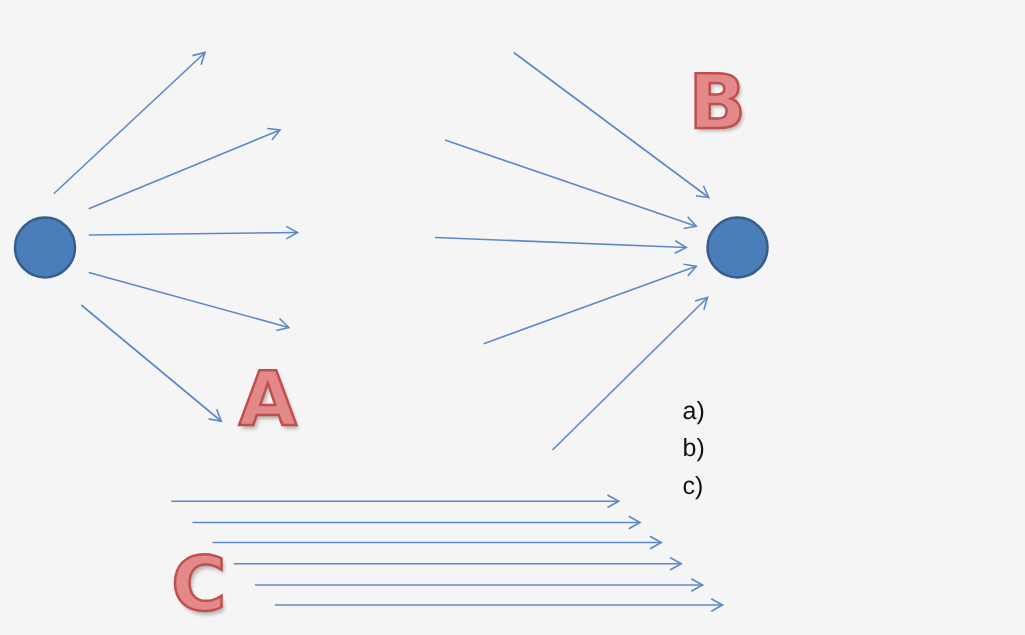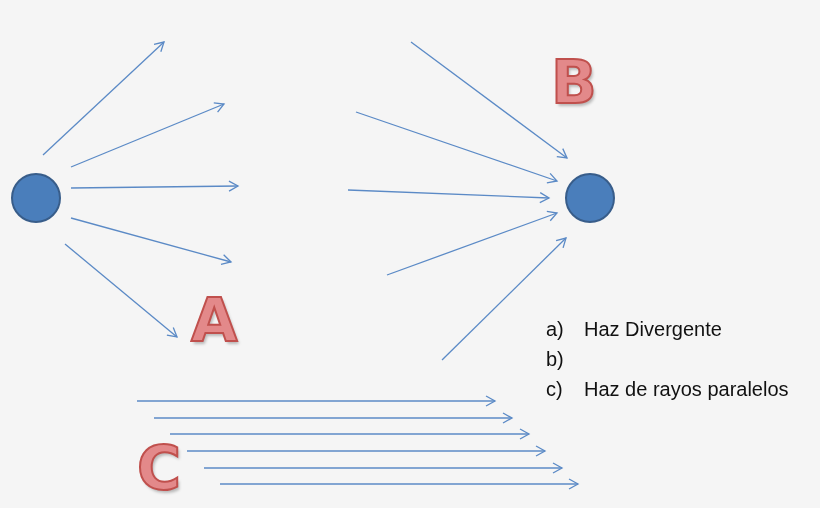--- a/index.html
+++ b/index.html
@@ -67,22 +67,20 @@
     </g>
 </svg>
 
 <div class="big-letter" style="left:191px; top:290px;">A</div>
 <div class="big-letter" style="left:551px; top:52px;">B</div>
 <div class="big-letter" style="left:137px; top:438px;">C</div>
 
 <div id="legend">
   <div class="legend-item">
     <span class="legend-marker">a)</span>
-    <span>Haz Divergente</span>
   </div>
   <div class="legend-item">
     <span class="legend-marker">b)</span>
   </div>
   <div class="legend-item">
     <span class="legend-marker">c)</span>
-    <span>Haz de rayos paralelos</span>
   </div>
 </div>
 
 </body></html>

